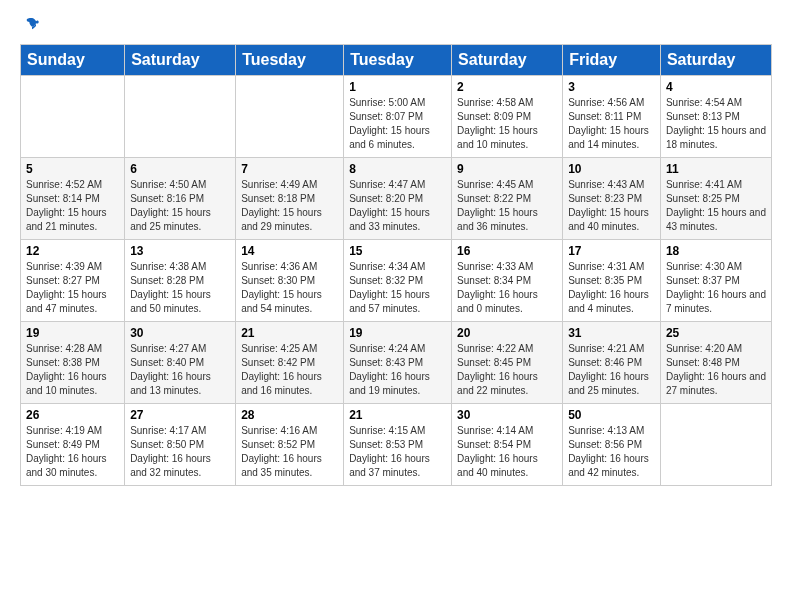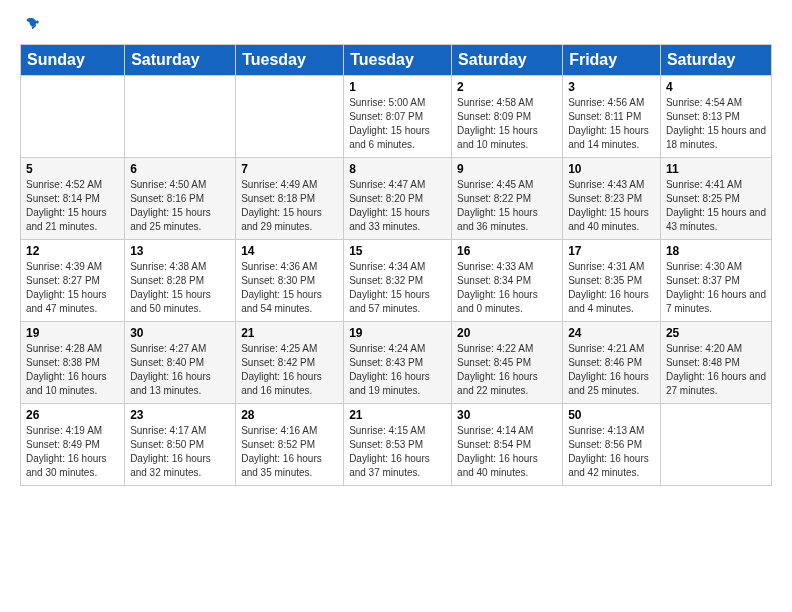--- a/index.html
+++ b/index.html
@@ -216,35 +216,35 @@
         </td>
         <td>
           <div class="day-number">19</div>
           <div class="day-info">Sunrise: 4:24 AM<br>Sunset: 8:43 PM<br>Daylight: 16 hours and 19 minutes.</div>
         </td>
         <td>
           <div class="day-number">20</div>
           <div class="day-info">Sunrise: 4:22 AM<br>Sunset: 8:45 PM<br>Daylight: 16 hours and 22 minutes.</div>
         </td>
         <td>
-          <div class="day-number">24</div>
+          <div class="day-number">31</div>
           <div class="day-info">Sunrise: 4:21 AM<br>Sunset: 8:46 PM<br>Daylight: 16 hours and 25 minutes.</div>
         </td>
         <td>
           <div class="day-number">25</div>
           <div class="day-info">Sunrise: 4:20 AM<br>Sunset: 8:48 PM<br>Daylight: 16 hours and 27 minutes.</div>
         </td>
       </tr>
       <tr>
         <td>
           <div class="day-number">26</div>
           <div class="day-info">Sunrise: 4:19 AM<br>Sunset: 8:49 PM<br>Daylight: 16 hours and 30 minutes.</div>
         </td>
         <td>
-          <div class="day-number">23</div>
+          <div class="day-number">27</div>
           <div class="day-info">Sunrise: 4:17 AM<br>Sunset: 8:50 PM<br>Daylight: 16 hours and 32 minutes.</div>
         </td>
         <td>
           <div class="day-number">28</div>
           <div class="day-info">Sunrise: 4:16 AM<br>Sunset: 8:52 PM<br>Daylight: 16 hours and 35 minutes.</div>
         </td>
         <td>
           <div class="day-number">21</div>
           <div class="day-info">Sunrise: 4:15 AM<br>Sunset: 8:53 PM<br>Daylight: 16 hours and 37 minutes.</div>
         </td>

